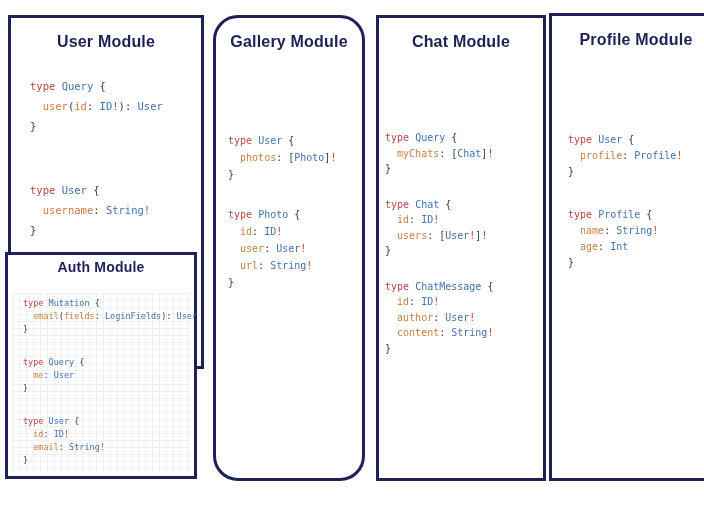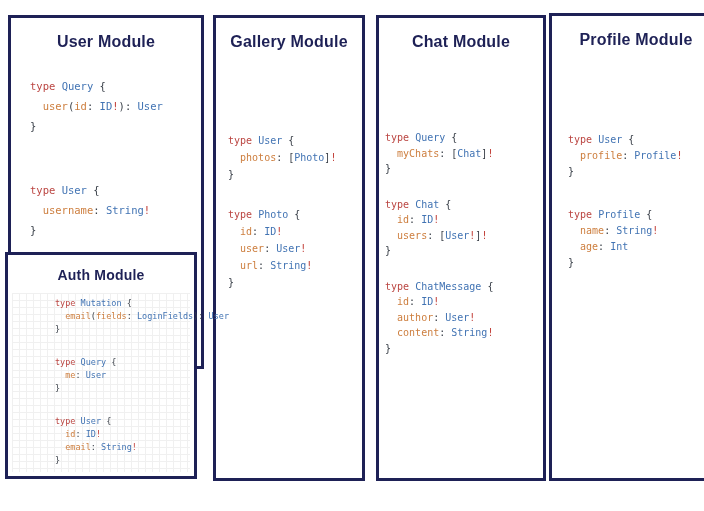--- a/index.html
+++ b/index.html
@@ -15,35 +15,35 @@
     background: #ffffff;
     overflow: hidden;
   }
   .panel {
     position: absolute;
     background: #ffffff;
     border: 3px solid var(--navy, #1e2156);
     box-sizing: border-box;
   }
   #panel-user    { left: 8px;   top: 15px; width: 196px; height: 354px; }
-  #panel-gallery { left: 213px; top: 15px; width: 152px; height: 466px; }
+  #panel-gallery { left: 213px; top: 15px; width: 152px; height: 466px; border-radius: 25px; }
   #panel-chat    { left: 376px; top: 15px; width: 170px; height: 466px; }
   #panel-profile { left: 549px; top: 13px; width: 174px; height: 468px; }
   #panel-auth    { left: 5px;   top: 252px; width: 192px; height: 227px; z-index: 3; }
 
   .title {
     margin-top: 15px;
     text-align: center;
     font-weight: 700;
     font-size: 16px;
     letter-spacing: 0.2px;
     color: var(--navy, #1e2156);
   }
   #panel-auth .title {
-    margin-top: 12px;
+    margin-top: 4px;
     font-size: 14px;
   }
 
   .grid-bg {
     position: absolute;
     left: 4px; right: 4px; top: 38px; bottom: 4px;
     background-image:
       linear-gradient(#ededed 1px, transparent 1px),
       linear-gradient(90deg, #ededed 1px, transparent 1px);
     background-size: 7px 7px;
@@ -60,21 +60,21 @@
 
   #code-user    { top: 58px;  left: 19px; font-size: 10.5px; line-height: 20px; }
   #code-user .blk    { margin-bottom: 44px; }
   #code-gallery { top: 114px; left: 12px; font-size: 10px;   line-height: 17px; }
   #code-gallery .blk { margin-bottom: 23px; }
   #code-chat    { top: 112px; left: 6px;  font-size: 10px;   line-height: 15.5px; }
   #code-chat .blk    { margin-bottom: 20px; }
   #code-profile { top: 116px; left: 16px; font-size: 10px;   line-height: 16px; }
   #code-profile .blk { margin-bottom: 27px; }
   #code-auth    { top: 42px;  left: 15px; font-size: 8.5px;  line-height: 13px; }
-  #code-auth .blk    { margin-bottom: 20px; margin-left: 32px; }
+  #code-auth .blk    { margin-bottom: 20px; }
 
   .code .k { color: var(--keyword, #bb4642); }
   .code .t { color: var(--type, #4173b3); }
   .code .f { color: var(--field, #cd7e3e); }
   .code .p { color: var(--punct, #3a4049); }
   .code .b { color: var(--bang, #c3423b); }
 </style>
 </head>
 <body>
 

